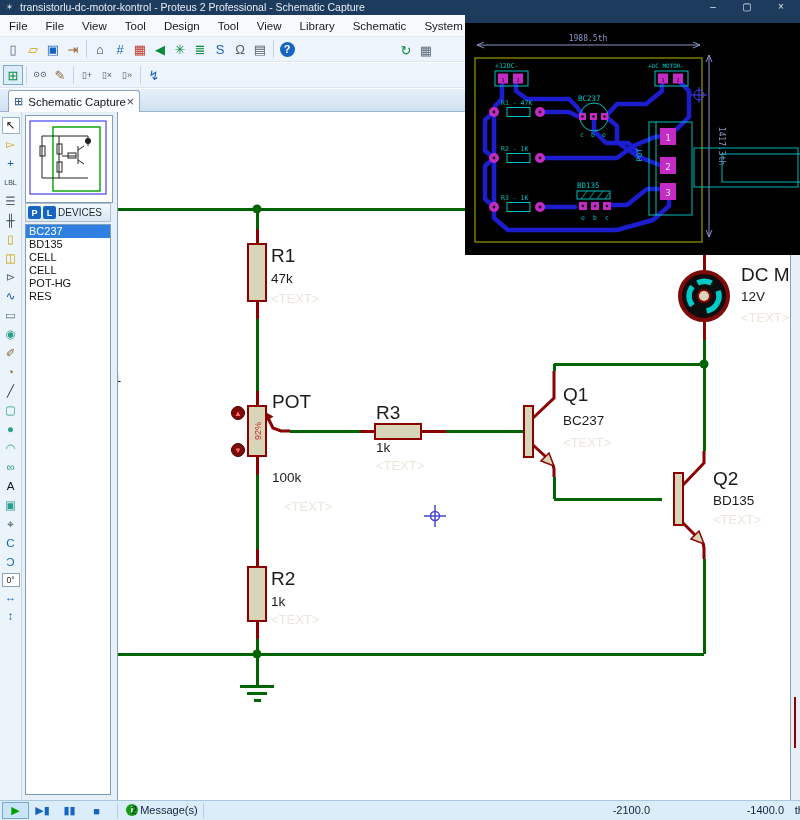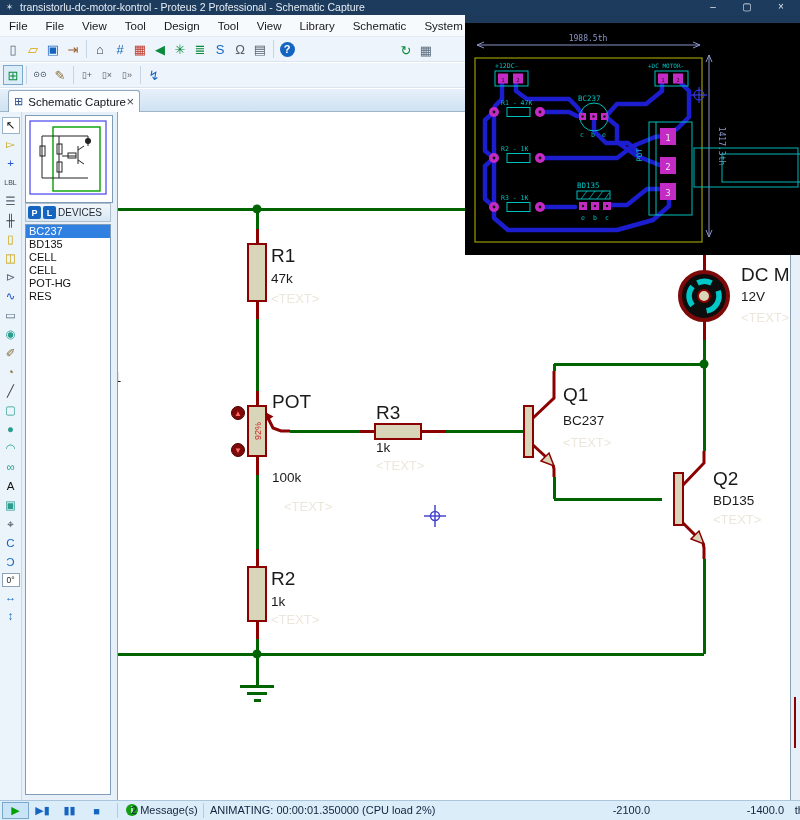--- a/index.html
+++ b/index.html
@@ -487,17 +487,16 @@
   <div id="sim-controls">
       <span class="sim-btn active" style="color: rgb(0, 160, 0);">▶</span>
       <span class="sim-btn" style="color: rgb(21, 101, 192);">▶▮</span>
       <span class="sim-btn" style="color: rgb(21, 101, 192);">▮▮</span>
       <span class="sim-btn" style="color: rgb(21, 101, 192);">■</span>
     </div>
   <span class="sb-sep" style="left:117px"></span>
   <span class="info-dot">i</span>
   <span class="sb-msg">2 Message(s)</span>
   <span class="sb-sep" style="left:203px"></span>
-  <span class="sb-anim">ANIMATING: 00:00:01.350000 (CPU load 2%)</span>
   <span class="sb-x">-2100.0</span>
   <span class="sb-y">-1400.0</span>
   <span class="sb-units">th</span>
 </div>
 
 </body></html>

